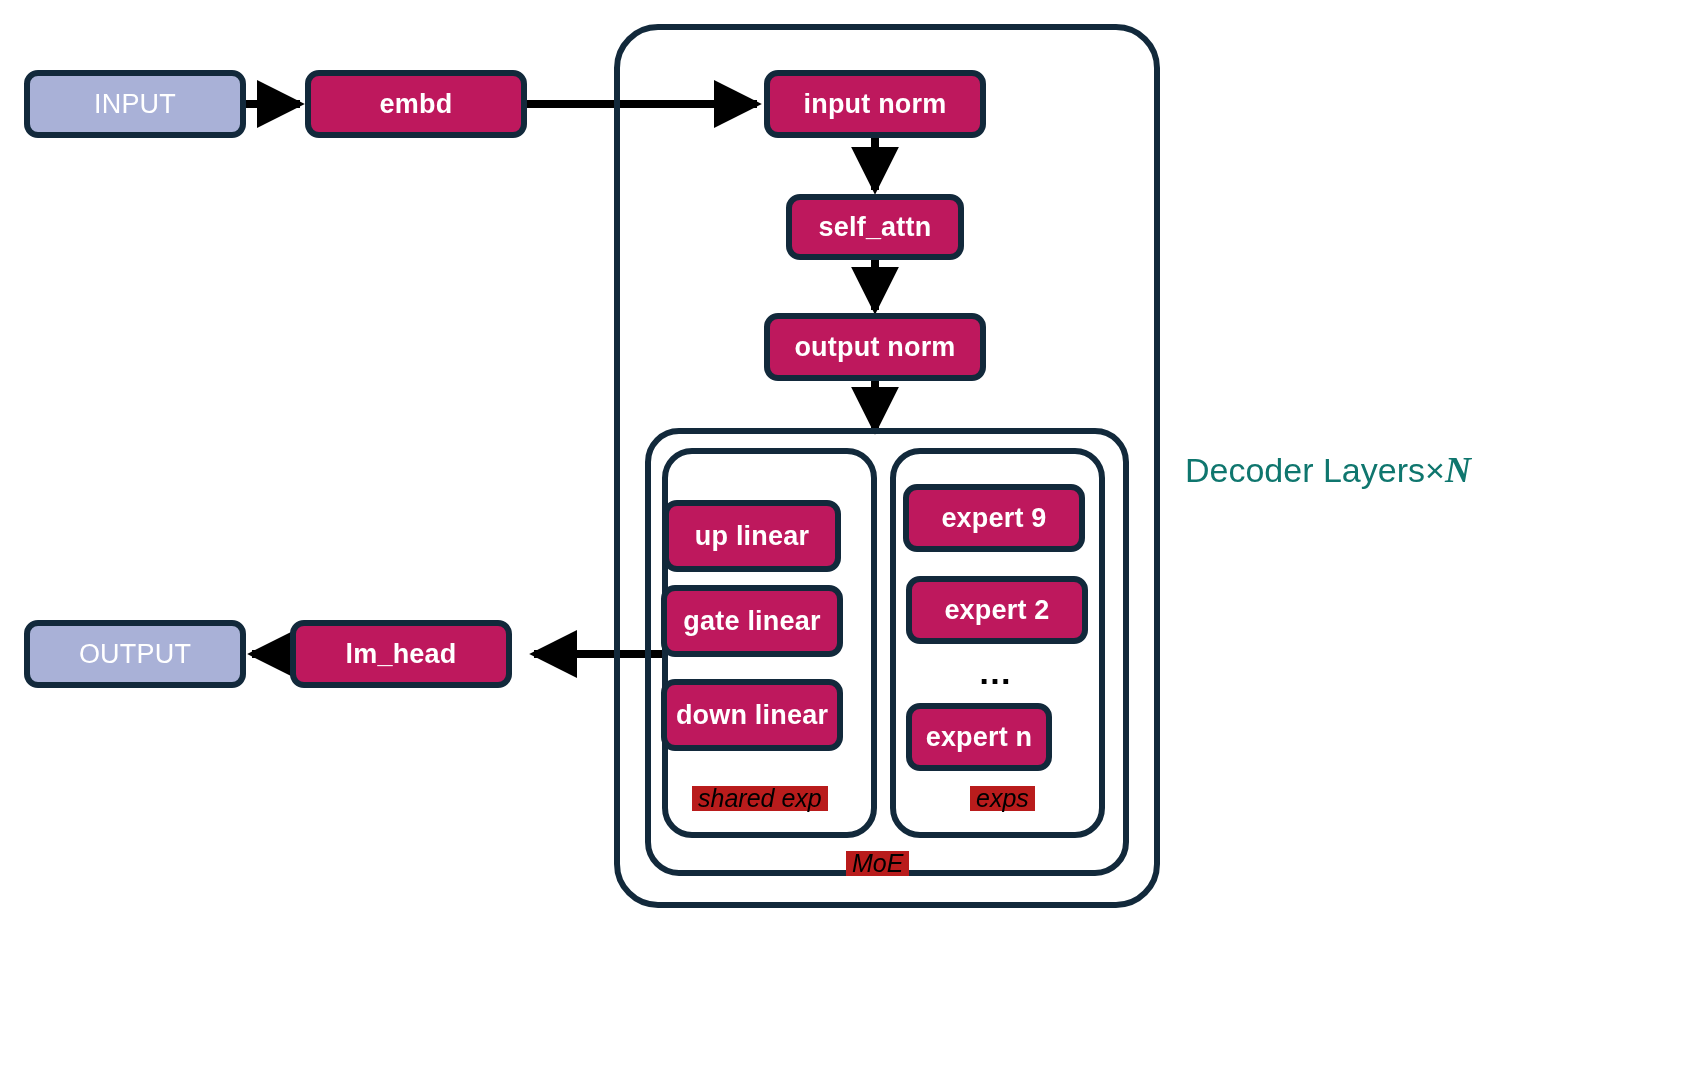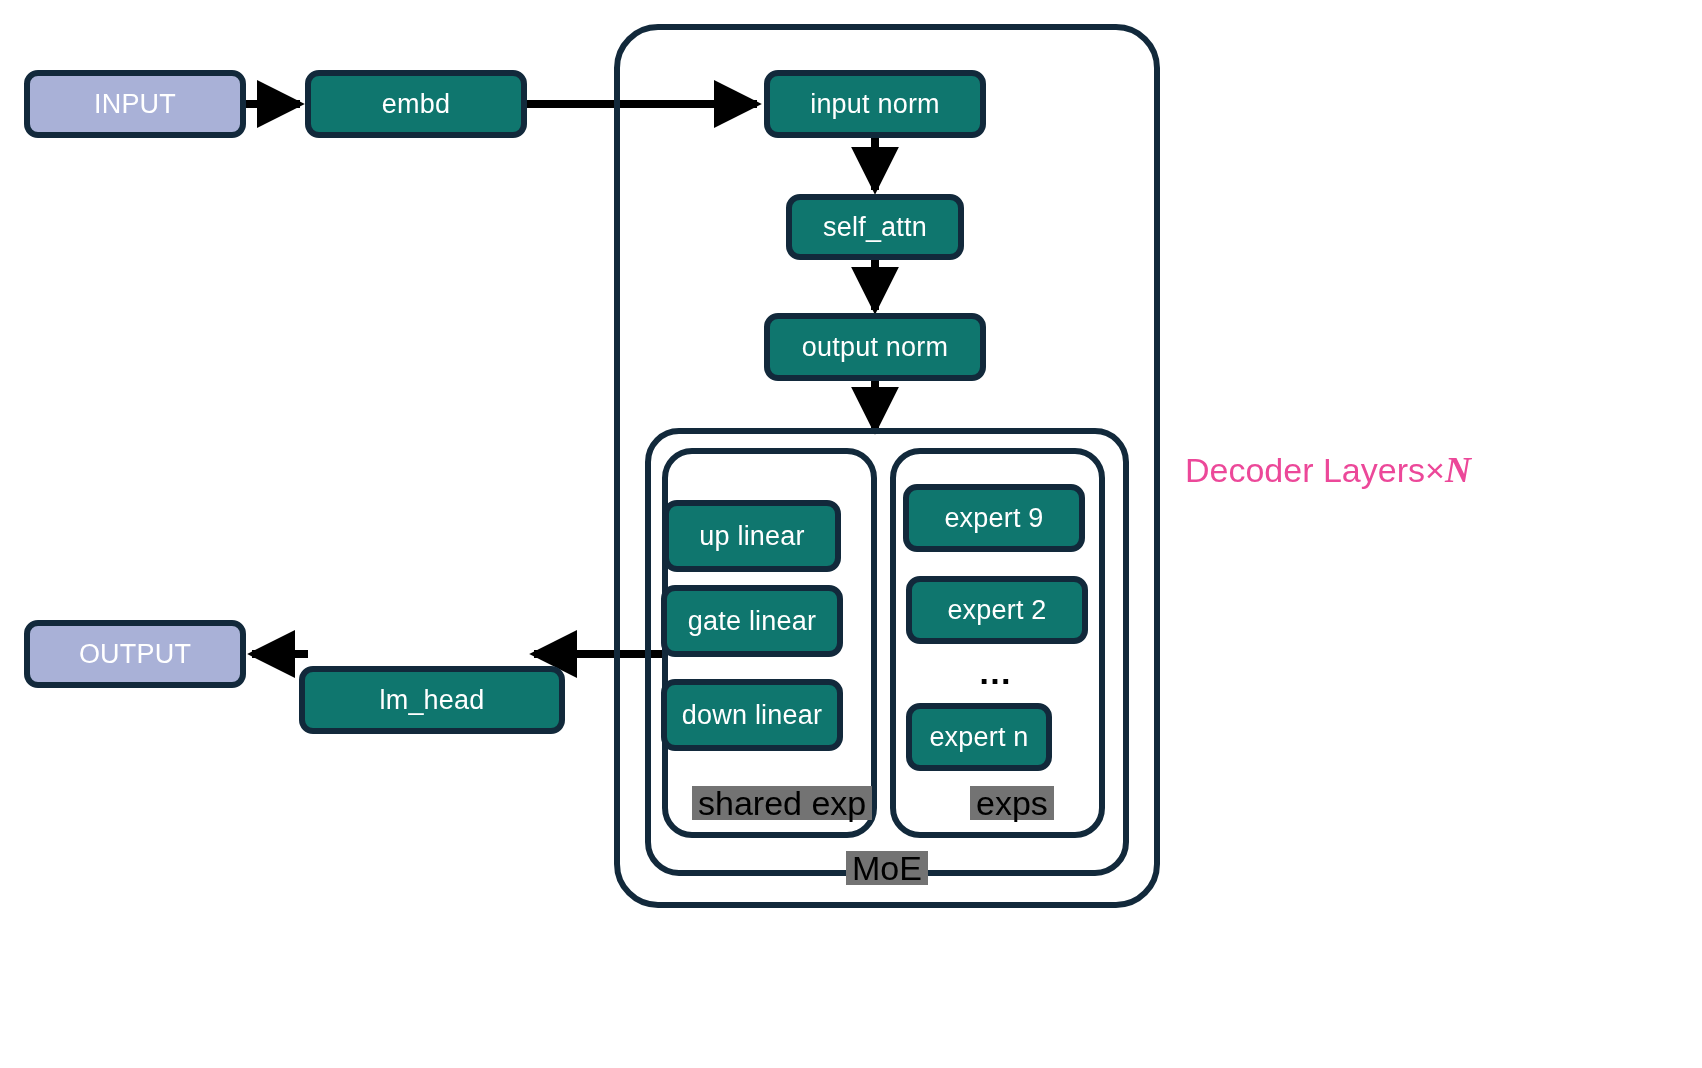--- a/index.html
+++ b/index.html
@@ -37,50 +37,51 @@
     justify-content: center;
     color: #ffffff;
     font-family: "Liberation Sans", sans-serif;
     font-size: 27px;
     line-height: 1;
     letter-spacing: 0.2px;
     white-space: nowrap;
     z-index: 5;
   }
   .node.io     { background: #a9b1d7; }
-  .node.proc   { background: #0f766e; }
+  .node.proc   { background: #be185d; font-weight: bold; }
 
   
   .group {
     position: absolute;
     box-sizing: border-box;
     border: 6px solid #12293b;
     background: transparent;
     z-index: 2;
   }
   .group.decoder { border-radius: 44px; }
   .group.moe     { border-radius: 34px; }
   .group.sub     { border-radius: 30px; }
 
   
   .label {
     position: absolute;
     color: #000000;
     font-family: "Liberation Sans", sans-serif;
-    font-size: 34px;
+    font-size: 25px;
     line-height: 1;
     white-space: nowrap;
     z-index: 6;
-    background: #737373;
+    background: #b91c1c;
     padding: 0 6px;
+    font-style: italic;
   }
 
   .caption-big {
     position: absolute;
-    color: #ec4899;
+    color: #0f766e;
     font-family: "Liberation Sans", sans-serif;
     font-size: 34px;
     line-height: 1;
     white-space: nowrap;
     z-index: 6;
   }
   .caption-big .nvar {
     font-family: "Liberation Serif", serif;
     font-weight: bold;
     font-style: italic;
@@ -153,21 +154,21 @@
   <div class="node proc" style="left:661px; top:679px; width:182px; height:72px;">down linear</div>
 
   <div class="node proc" style="left:903px; top:484px; width:182px; height:68px;">expert 9</div>
 
   <div class="node proc" style="left:906px; top:576px; width:182px; height:68px;">expert 2</div>
 
   <div class="ellipsis" style="left:978px; top:655px;">…</div>
 
   <div class="node proc" style="left:906px; top:703px; width:146px; height:68px;">expert n</div>
 
-  <div class="node proc" style="left:299px; top:620px; width:266px; height:68px;margin-top:46px;">lm_head</div>
+  <div class="node proc" style="left:290px; top:620px; width:222px; height:68px;">lm_head</div>
 
   <div class="node io" style="left:24px; top:620px; width:222px; height:68px;">OUTPUT</div>
 
   <div class="label" style="left:692px; top:786px;">shared exp</div>
 
   <div class="label" style="left:970px; top:786px;">exps</div>
 
   <div class="label" style="left:846px; top:851px;">MoE</div>
 
   <div class="caption-big" style="left:1185px; top:452px;">

